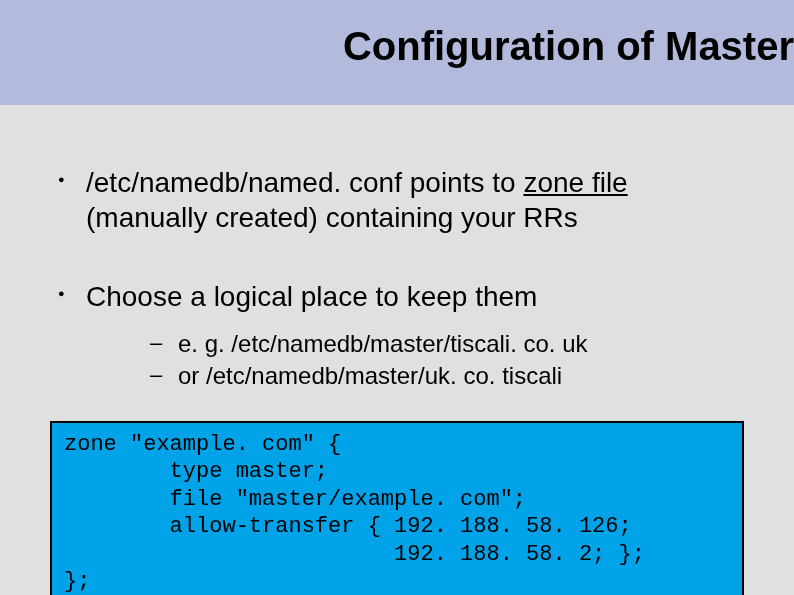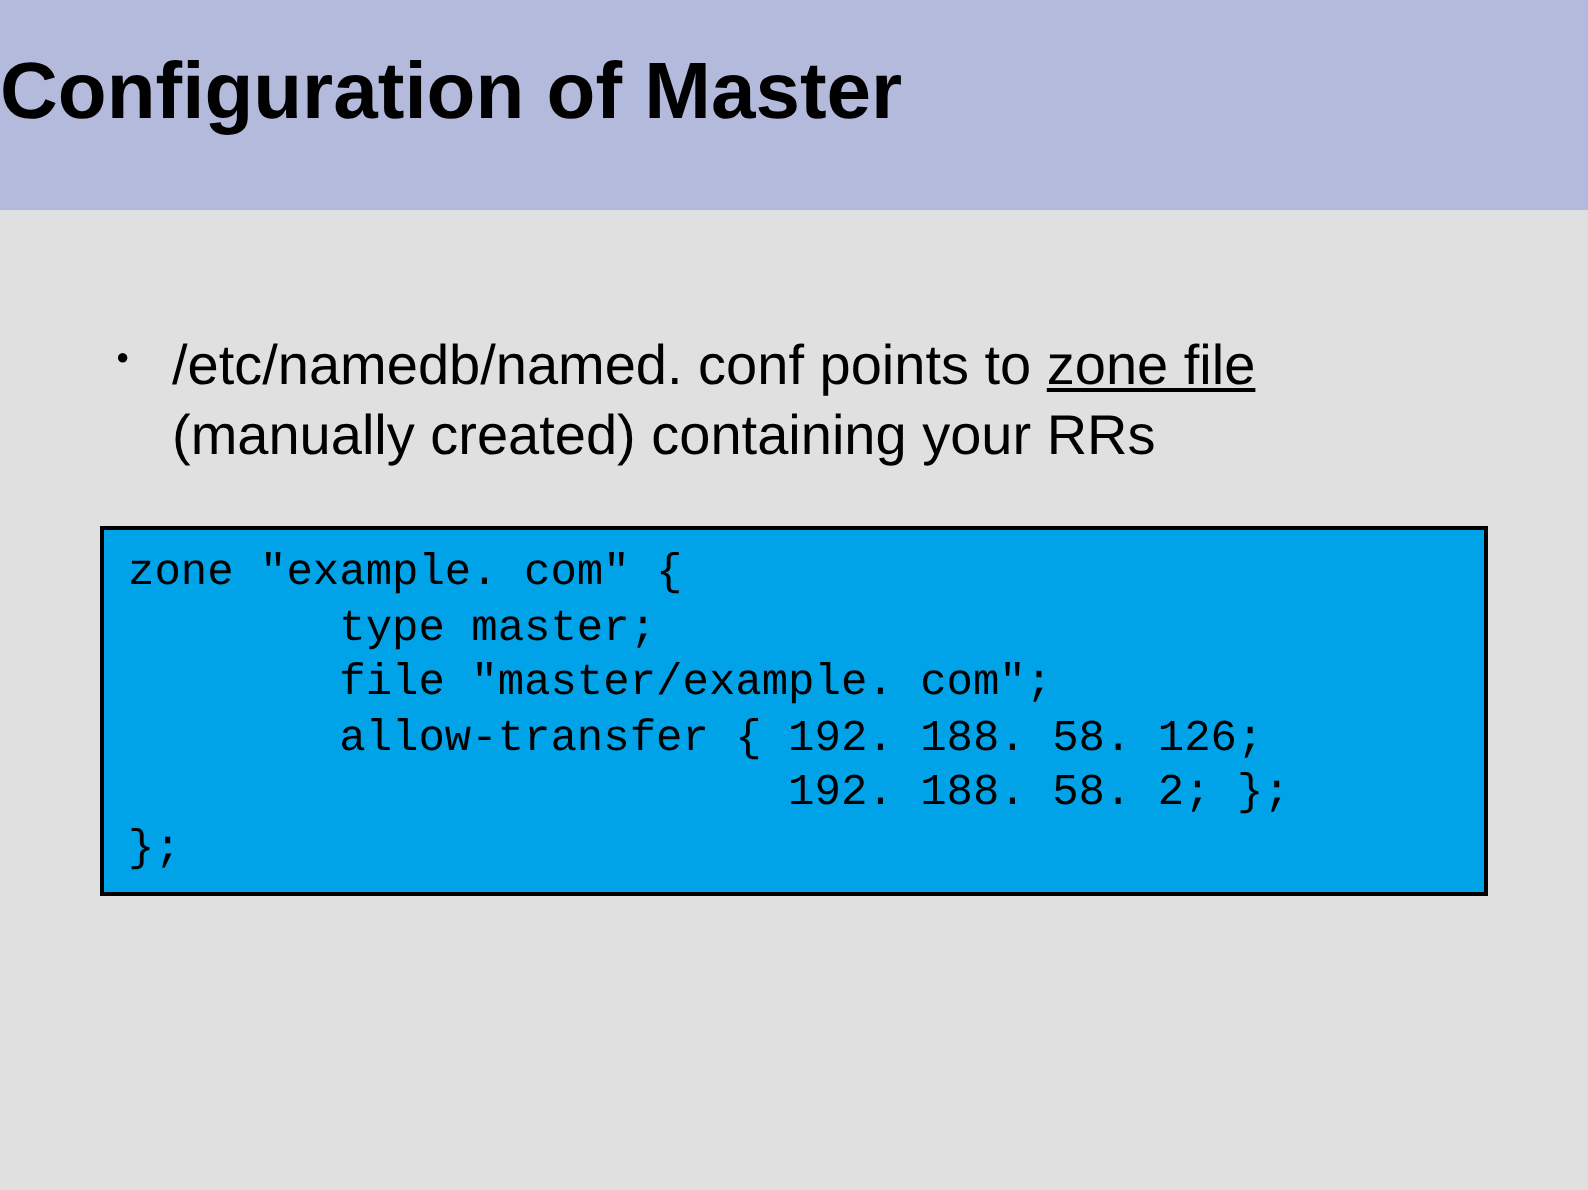--- a/index.html
+++ b/index.html
@@ -22,21 +22,21 @@
     background: #b3badb;
     width: 100%;
     height: 105px;
     position: relative;
   }
   .title {
     position: absolute;
     top: 24px;
     left: 0;
     width: 100%;
-    text-align: left;
+    text-align: right;
     font-size: 40px;
     font-weight: bold;
     color: #000;
   }
   .content {
     padding: 16px 50px 0 50px;
   }
   ul.main-list {
     list-style: none;
     margin: 0;
@@ -101,20 +101,27 @@
 
   <div class="header-bar">
     <div class="title">Configuration of Master</div>
   </div>
 
   <div class="content">
     <ul class="main-list">
       <li>
         <span>/etc/namedb/named. conf points to </span><span class="underline">zone file</span><span> (manually created) containing your RRs</span>
       </li>
+      <li>
+        <span>Choose a logical place to keep them</span>
+        <ul class="sub-list">
+          <li><span>e. g.  /etc/namedb/master/tiscali. co. uk</span></li>
+          <li><span>or    /etc/namedb/master/uk. co. tiscali</span></li>
+        </ul>
+      </li>
     </ul>
   </div>
 
   <div class="code-box">zone "example. com" {
         type master;
         file "master/example. com";
         allow-transfer { 192. 188. 58. 126;
                          192. 188. 58. 2; };
 };</div>
 

